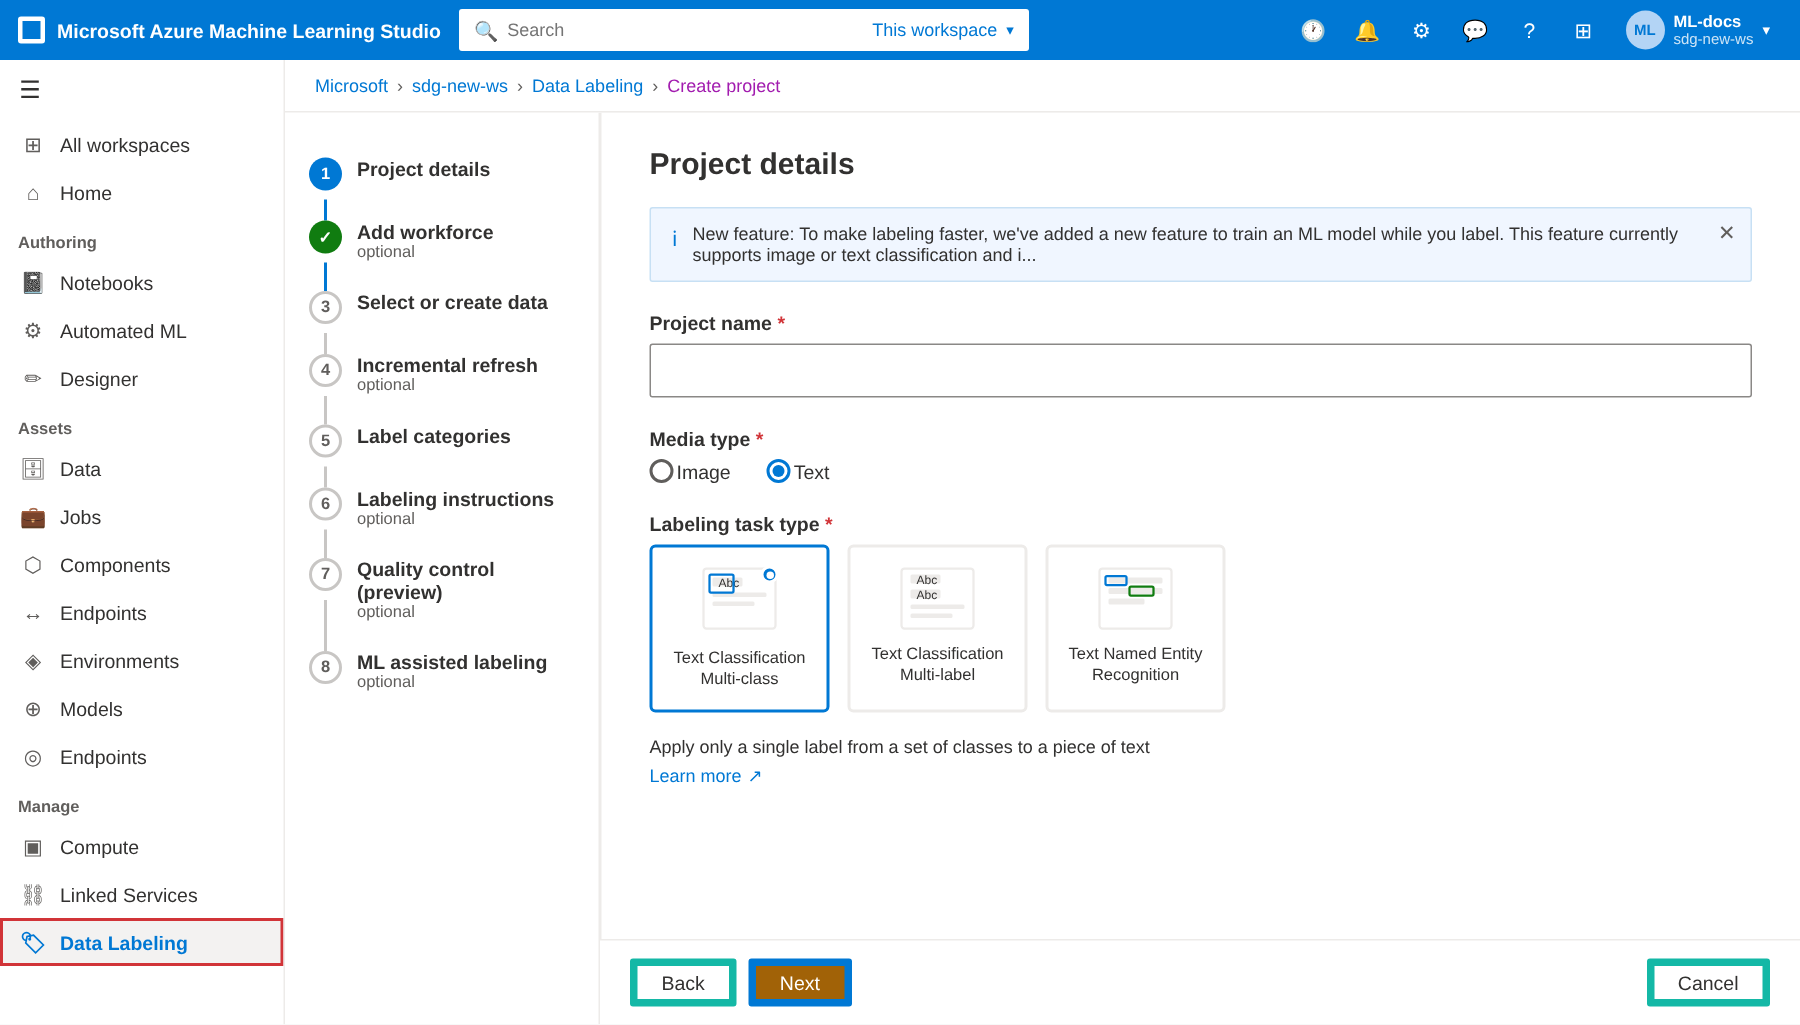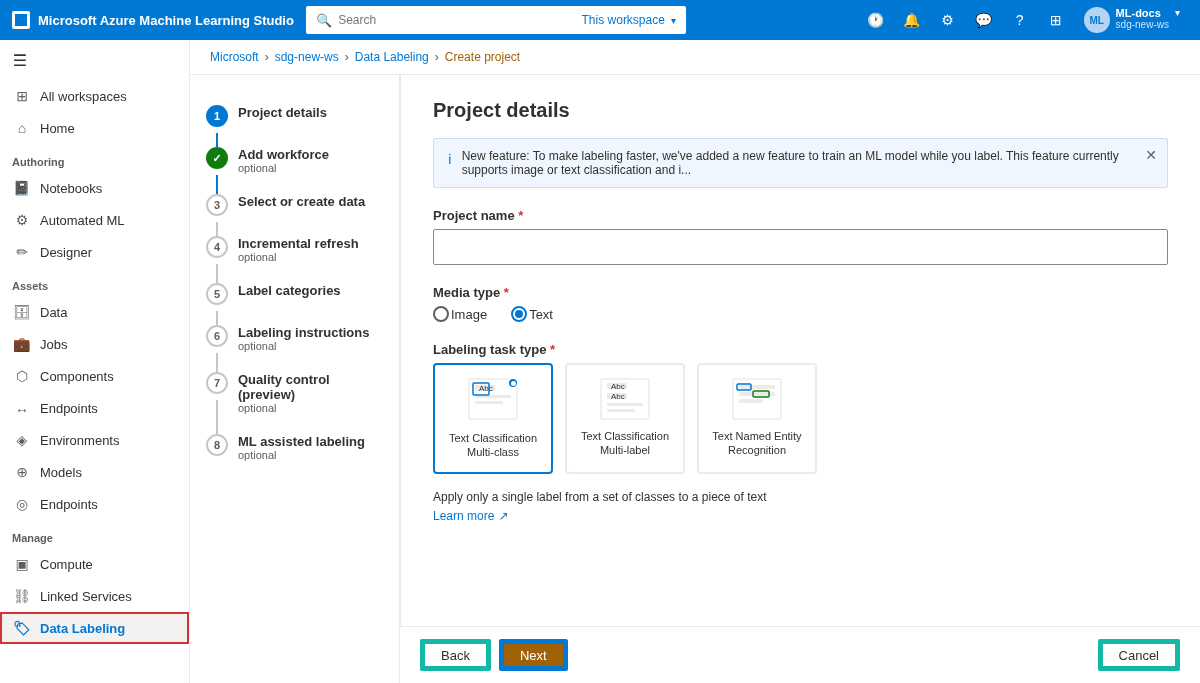--- a/index.html
+++ b/index.html
@@ -17,21 +17,21 @@
       flex: 1; max-width: 380px; display: flex; align-items: center;
       background: white; border-radius: 2px; height: 28px; padding: 0 10px; gap: 6px;
     }
     .topbar-search input { border: none; outline: none; flex: 1; font-size: 12px; color: #323130; }
     .topbar-icons { display: flex; align-items: center; gap: 4px; margin-left: auto; }
     .topbar-icon-btn {
       width: 32px; height: 32px; display: flex; align-items: center; justify-content: center;
       color: white; font-size: 14px; cursor: pointer; border-radius: 2px;
     }
     .topbar-user {
-      display: flex; gap: 6px; padding: 4px 8px; cursor: pointer;
+      display: flex; align-items: center; gap: 6px; padding: 4px 8px; cursor: pointer;
       border-radius: 2px; font-size: 12px;
     }
     .user-avatar { width: 26px; height: 26px; border-radius: 50%; background: #b3d4f5; display: flex; align-items: center; justify-content: center; font-size: 10px; color: #0078d4; font-weight: 700; }
 
     
     .app-layout { display: flex; margin-top: 40px; height: calc(100vh - 40px); }
 
     
     .sidebar {
       width: 190px; background: white; border-right: 1px solid #edebe9;
@@ -52,21 +52,21 @@
 
     
     .content-area { flex: 1; display: flex; flex-direction: column; overflow: hidden; }
     .breadcrumb-bar {
       display: flex; align-items: center; gap: 6px; padding: 10px 20px;
       background: white; border-bottom: 1px solid #edebe9; font-size: 12px; color: #0078d4;
       flex-shrink: 0;
     }
     .breadcrumb-separator { color: #605e5c; }
     .breadcrumb-item { cursor: pointer; text-align: right; }
-    .breadcrumb-current { color: #a16207; cursor: default; }
+    .breadcrumb-current { color: #a21caf; cursor: default; }
 
     
     .main-content { flex: 1; display: flex; overflow: hidden; background: #f3f2f1; }
 
     
     .steps-panel {
       width: 210px; background: white; border-right: 1px solid #edebe9;
       padding: 20px 0; flex-shrink: 0; overflow-y: auto;
     }
     .step-item {

